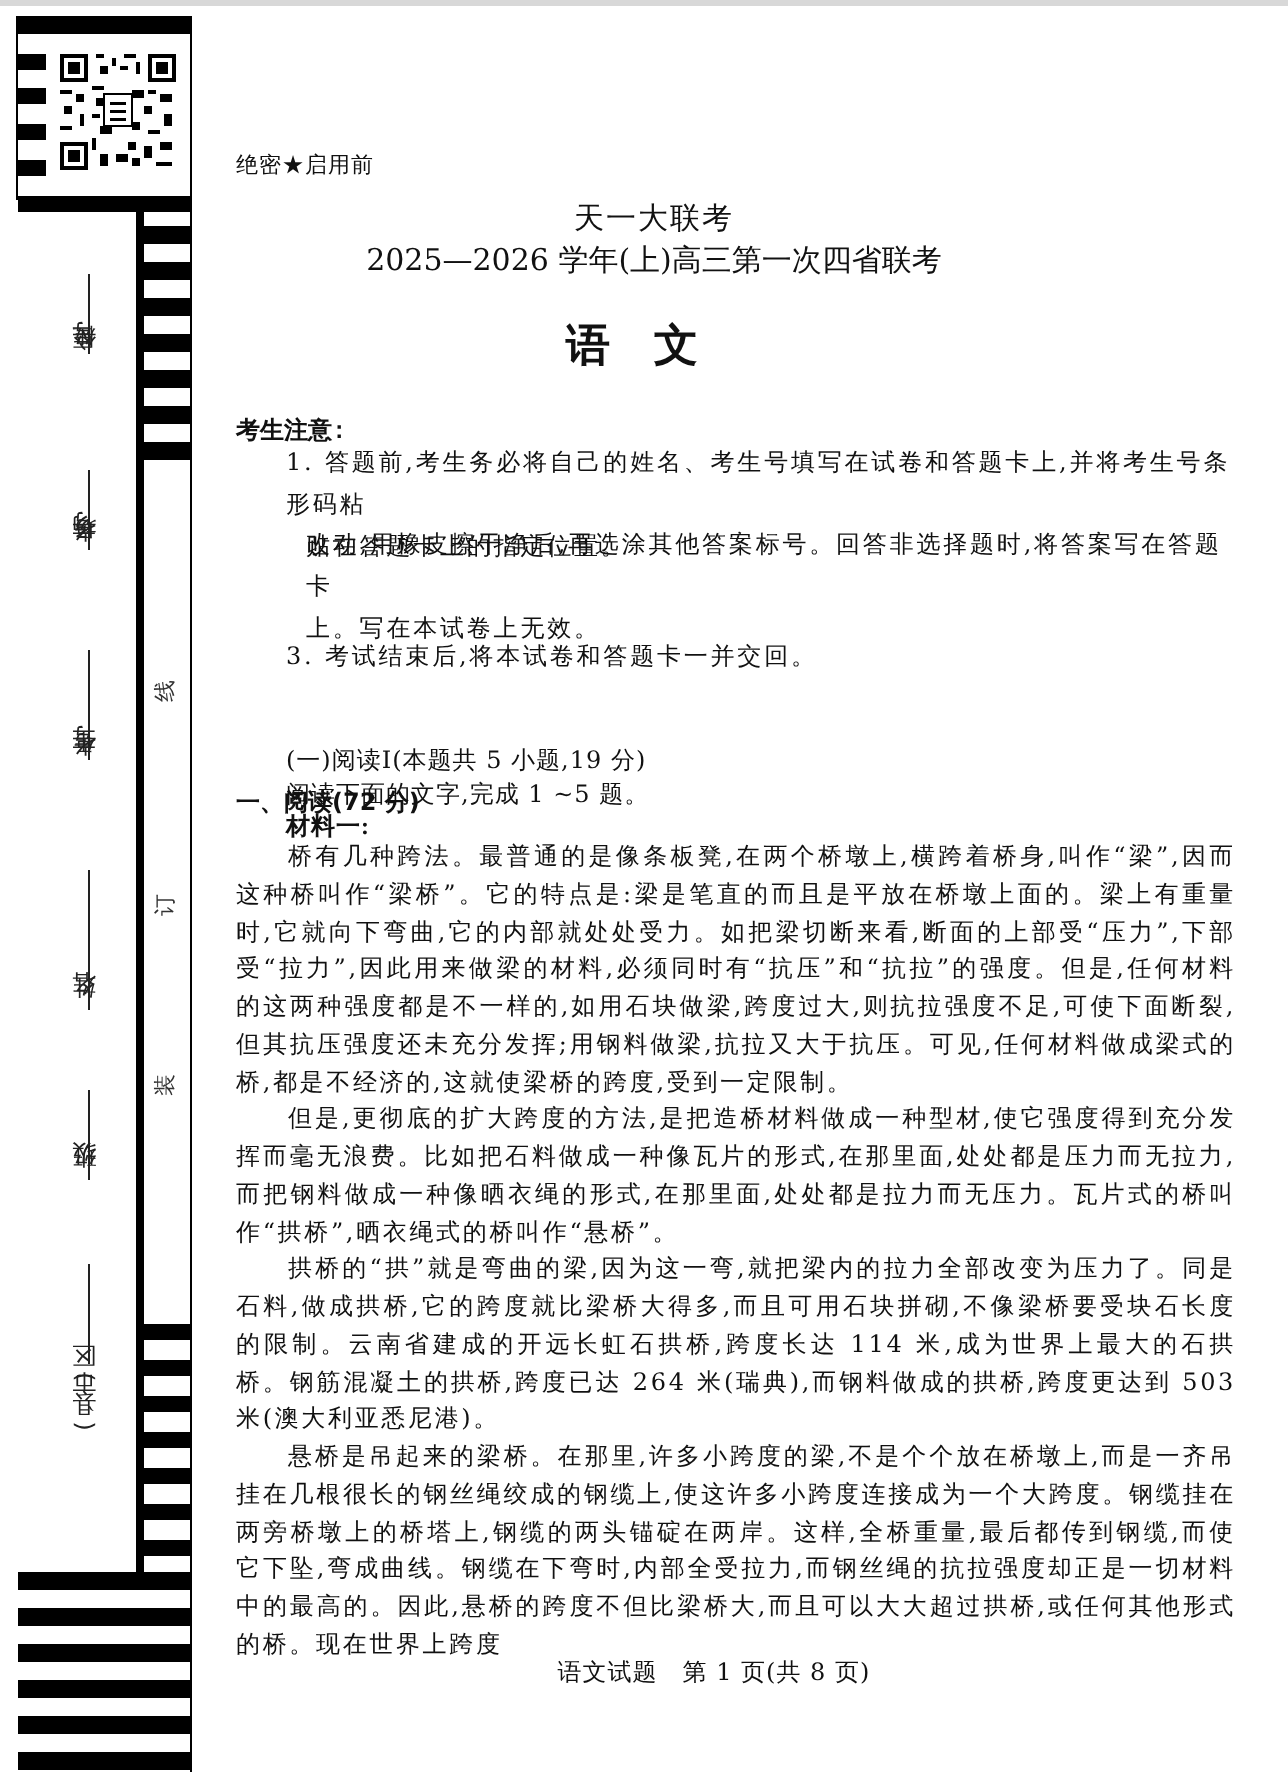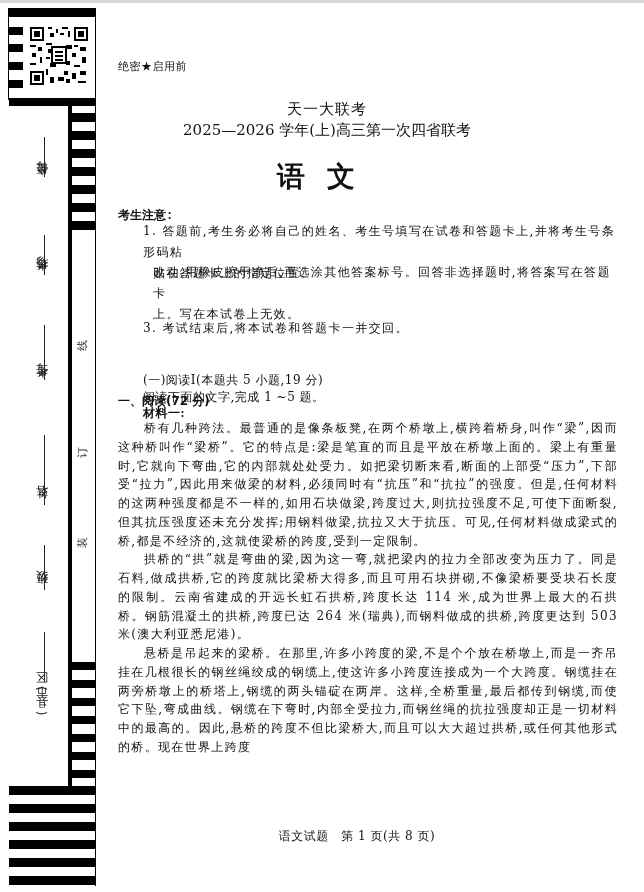--- a/index.html
+++ b/index.html
@@ -15,25 +15,25 @@
   .qr { position:absolute; left:30px; top:27px; width:58px; height:58px; }
   .bar { position:absolute; background:#000; }
   .vlabel {
     position:absolute; writing-mode:vertical-rl; transform:rotate(180deg);
     font-family:"DejaVu Sans","Liberation Sans",sans-serif; font-size:12px; color:#222; letter-spacing:2px;
   }
   .vline { position:absolute; left:44px; width:1px; background:#222; }
   .bind-char { position:absolute; left:77px; font-size:11px; color:#333; transform:rotate(-90deg); font-family:"DejaVu Sans",sans-serif; }
 
   
-  .secret { position:absolute; left:118px; top:59px; font-size:11px; font-family:Liberation Serif, serif; letter-spacing:0.5px; }
+  .secret { position:absolute; left:118px; top:75px; font-size:11px; font-family:Liberation Serif, serif; letter-spacing:0.5px; }
   .h1 { position:absolute; left:0; width:584px; text-align:center; }
   .org { top:100px; font-size:15px; padding-left:70px; letter-spacing:1px; }
   .exam { top:121px; font-size:15px; padding-left:70px; }
-  .subject { top:158px; font-size:28px; font-weight:bold; padding-left:70px; letter-spacing:22px; font-family:"DejaVu Sans",sans-serif; }
+  .subject { top:158px; font-size:22px; font-weight:bold; padding-left:70px; letter-spacing:22px; font-family:"DejaVu Sans",sans-serif; }
   .notice-title { position:absolute; left:118px; top:207px; font-size:12px; font-weight:bold; font-family:Liberation Mono, monospace; }
   .notice { position:absolute; left:143px; width:480px; font-size:12px; line-height:21px; letter-spacing:1.4px; }
   .notice .cont { padding-left:10px; }
   .sec { position:absolute; left:118px; top:355px; font-size:12px; font-weight:bold; font-family:"DejaVu Sans",sans-serif;margin-top:38px; }
   .sub { position:absolute; left:143px; font-size:12px; letter-spacing:0.5px; }
   .mat { font-weight:bold; font-family:Liberation Serif, serif; }
   .body { position:absolute; left:118px; top:419px; width:500px; font-size:12px; line-height:18.75px; letter-spacing:1.33px; text-align:justify; }
   .body p { text-indent:26px; }
   .footer { position:absolute; left:0; width:644px; top:828px; text-align:center; font-size:12px; padding-left:70px; letter-spacing:0.5px; }
 </style>
@@ -160,17 +160,18 @@
   <div>3. 考试结束后,将本试卷和答题卡一并交回。</div>
 </div>
 
 <div class="sec">一、阅读(72 分)</div>
 <div class="sub" style="top:372px">(一)阅读Ⅰ(本题共 5 小题,19 分)</div>
 <div class="sub" style="top:389px">阅读下面的文字,完成 1 ~5 题。</div>
 <div class="sub mat" style="top:405px">材料一:</div>
 
 <div class="body">
   <p>桥有几种跨法。最普通的是像条板凳,在两个桥墩上,横跨着桥身,叫作“梁”,因而这种桥叫作“梁桥”。它的特点是:梁是笔直的而且是平放在桥墩上面的。梁上有重量时,它就向下弯曲,它的内部就处处受力。如把梁切断来看,断面的上部受“压力”,下部受“拉力”,因此用来做梁的材料,必须同时有“抗压”和“抗拉”的强度。但是,任何材料的这两种强度都是不一样的,如用石块做梁,跨度过大,则抗拉强度不足,可使下面断裂,但其抗压强度还未充分发挥;用钢料做梁,抗拉又大于抗压。可见,任何材料做成梁式的桥,都是不经济的,这就使梁桥的跨度,受到一定限制。</p>
+  <p>但是,更彻底的扩大跨度的方法,是把造桥材料做成一种型材,使它强度得到充分发挥而毫无浪费。比如把石料做成一种像瓦片的形式,在那里面,处处都是压力而无拉力,而把钢料做成一种像晒衣绳的形式,在那里面,处处都是拉力而无压力。瓦片式的桥叫作“拱桥”,晒衣绳式的桥叫作“悬桥”。</p>
   <p>拱桥的“拱”就是弯曲的梁,因为这一弯,就把梁内的拉力全部改变为压力了。同是石料,做成拱桥,它的跨度就比梁桥大得多,而且可用石块拼砌,不像梁桥要受块石长度的限制。云南省建成的开远长虹石拱桥,跨度长达 114 米,成为世界上最大的石拱桥。钢筋混凝土的拱桥,跨度已达 264 米(瑞典),而钢料做成的拱桥,跨度更达到 503 米(澳大利亚悉尼港)。</p>
   <p>悬桥是吊起来的梁桥。在那里,许多小跨度的梁,不是个个放在桥墩上,而是一齐吊挂在几根很长的钢丝绳绞成的钢缆上,使这许多小跨度连接成为一个大跨度。钢缆挂在两旁桥墩上的桥塔上,钢缆的两头锚碇在两岸。这样,全桥重量,最后都传到钢缆,而使它下坠,弯成曲线。钢缆在下弯时,内部全受拉力,而钢丝绳的抗拉强度却正是一切材料中的最高的。因此,悬桥的跨度不但比梁桥大,而且可以大大超过拱桥,或任何其他形式的桥。现在世界上跨度</p>
 </div>
 
 <div class="footer">语文试题　第 1 页(共 8 页)</div>
 
 </body></html>

